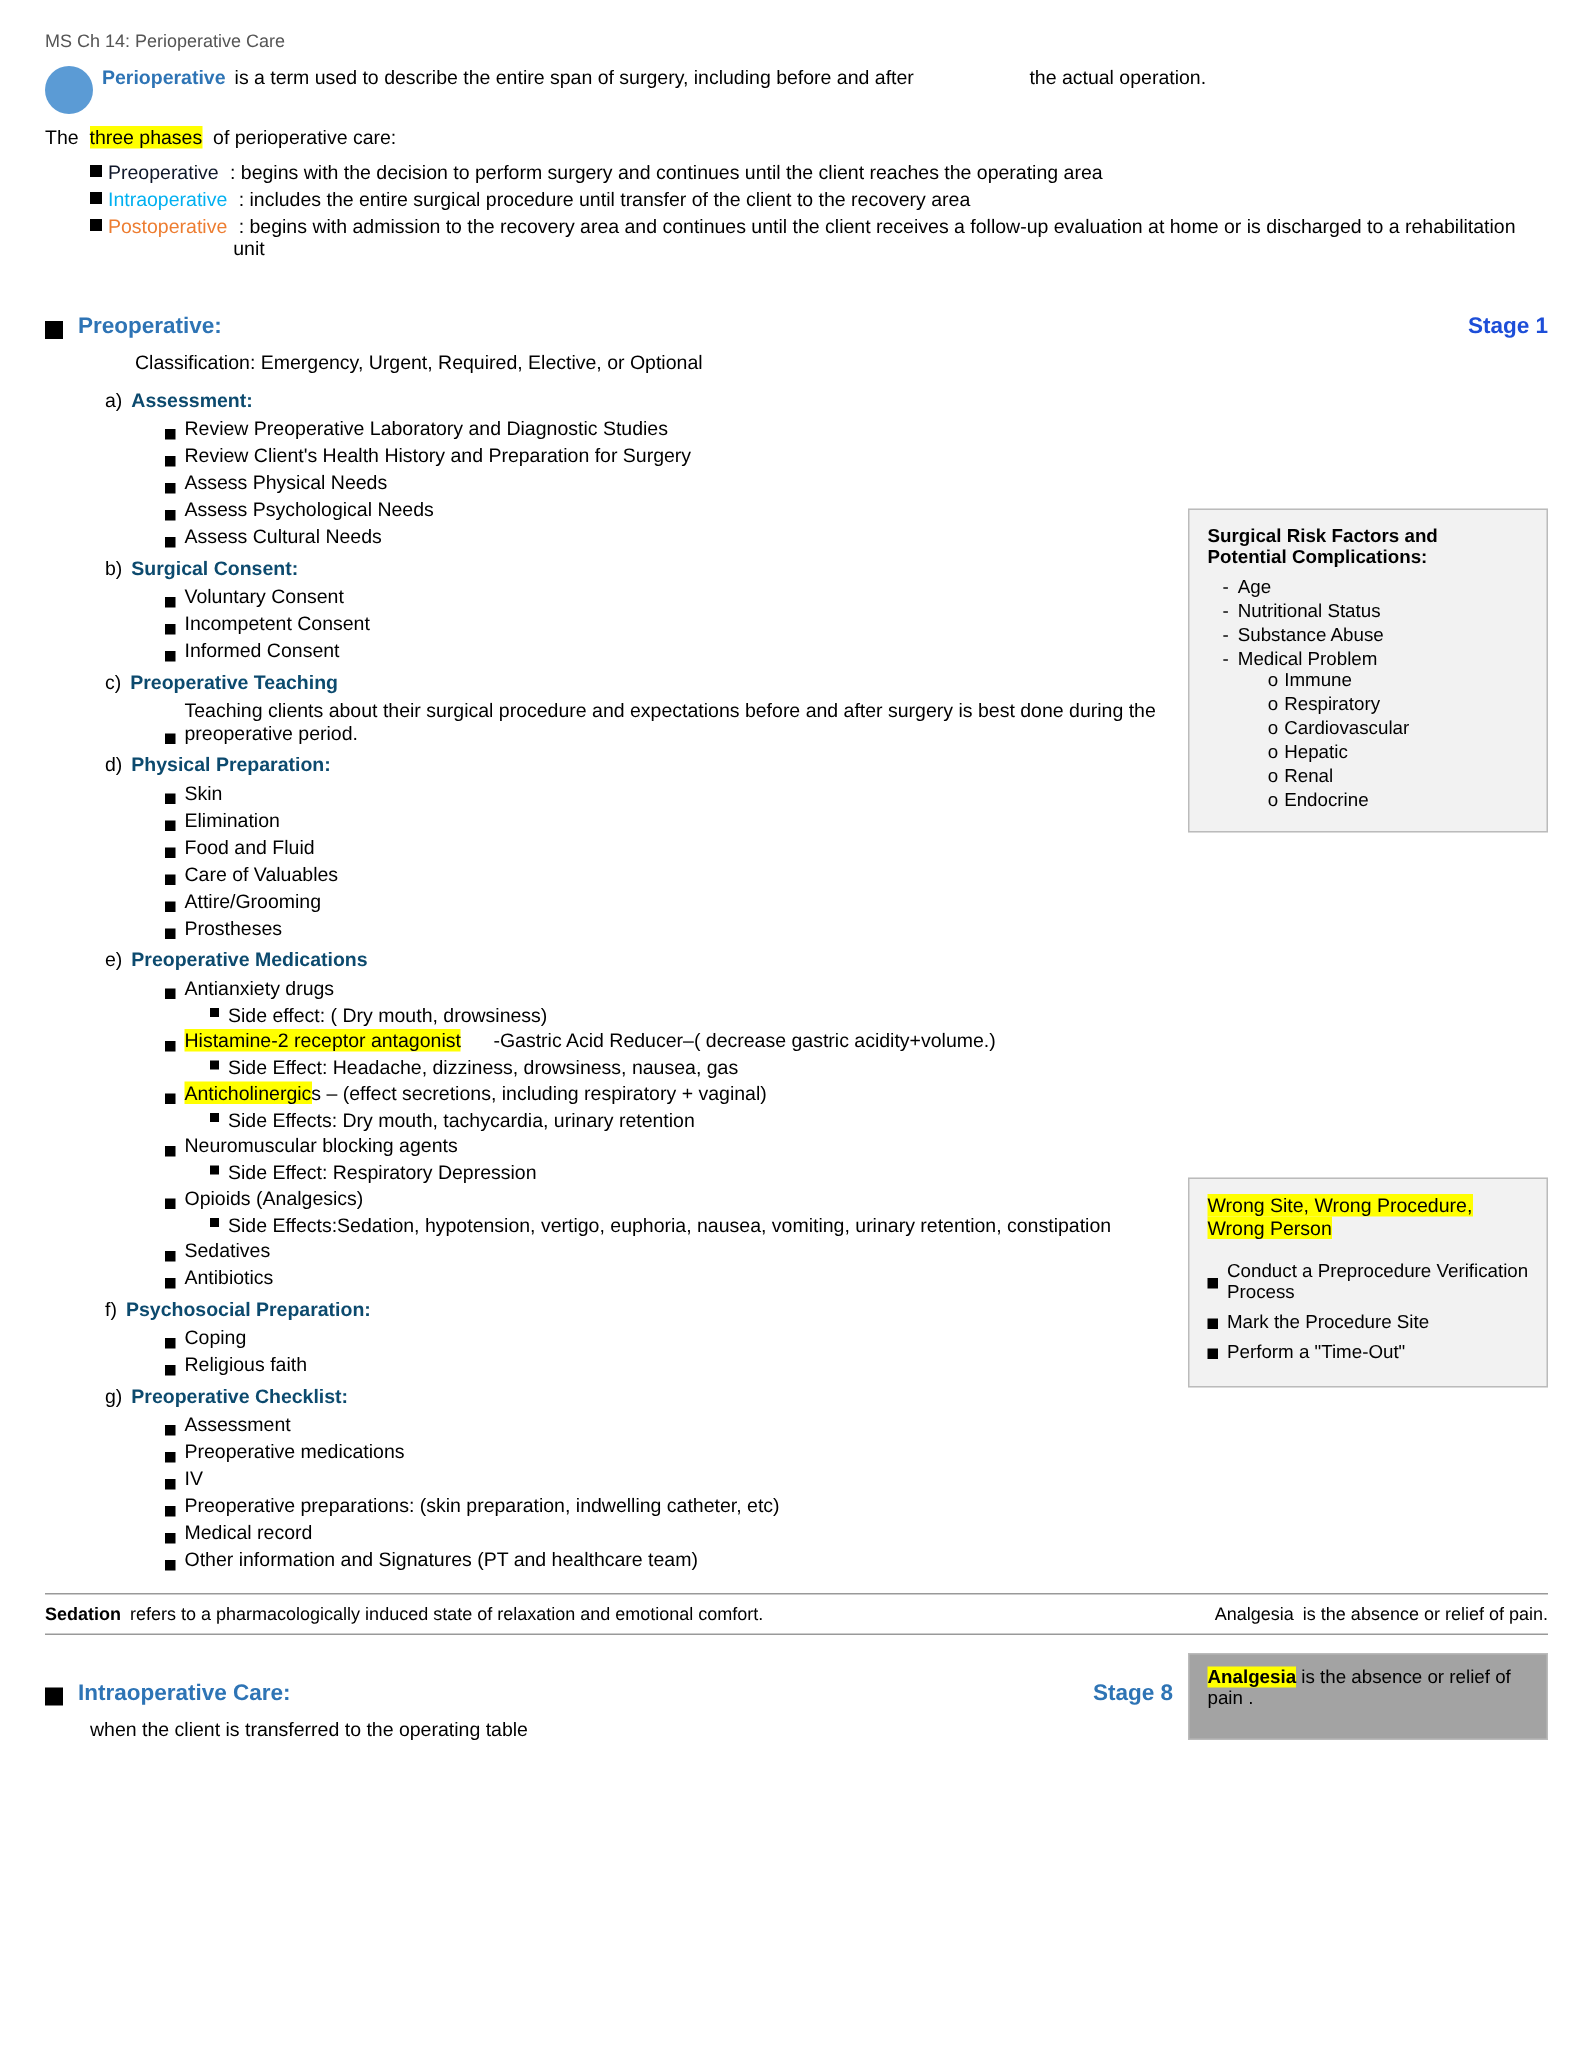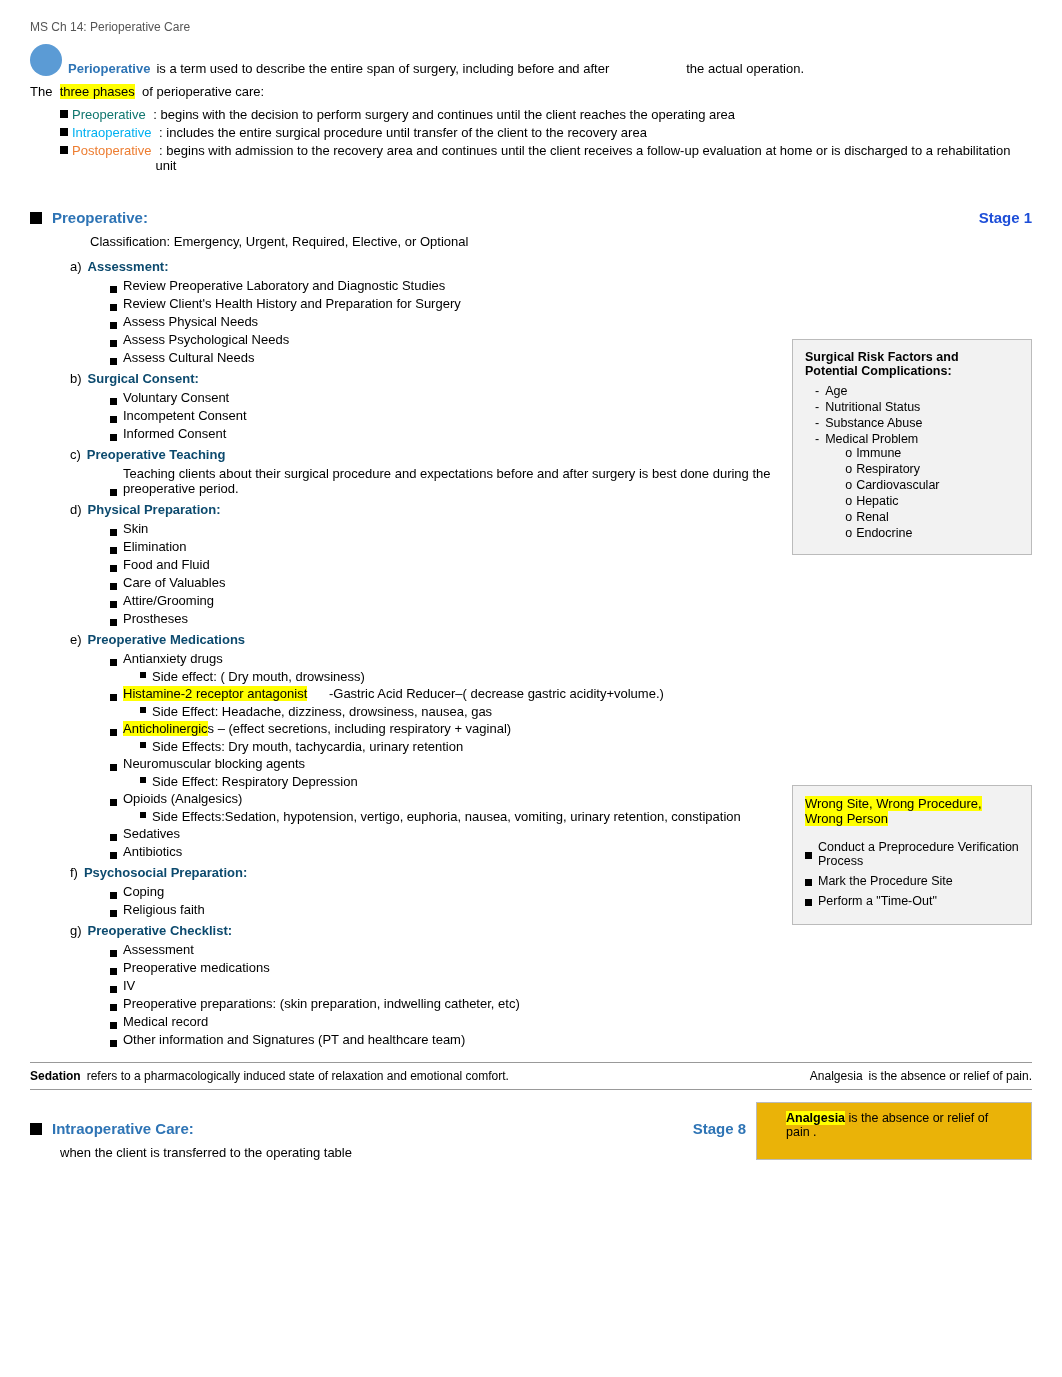--- a/index.html
+++ b/index.html
@@ -12,21 +12,21 @@
       min-height: 1377px;
       padding: 20px 30px;
     }
     .page-title {
       font-size: 12px;
       color: #555;
       margin-bottom: 10px;
     }
     .header-line {
       display: flex;
-      align-items: flex-end;
+      align-items: flex-start;
       gap: 6px;
       margin-bottom: 8px;
     }
     .blue-oval {
       background: #5b9bd5;
       border-radius: 50%;
       width: 32px;
       height: 32px;
       display: inline-block;
     }
@@ -51,27 +51,27 @@
       gap: 4px;
     }
     .bullet-sq {
       display: inline-block;
       width: 8px;
       height: 8px;
       background: #000;
       margin-top: 3px;
       flex-shrink: 0;
     }
-    .color-blue { color: #0f766e; }
+    .color-blue { color: #0f172a; }
     .color-teal { color: #00b0f0; }
     .color-orange { color: #ed7d31; }
 
     .section-header {
       display: flex;
-      align-items: center;
+      align-items: flex-end;
       gap: 10px;
       margin: 18px 0 8px 0;
     }
     .section-header .sq {
       width: 12px; height: 12px; background: #000; flex-shrink: 0;
     }
     .stage-label {
       color: #2e74b5;
       font-weight: bold;
       font-size: 15px;
@@ -160,24 +160,24 @@
       display: flex;
       align-items: center;
       gap: 6px;
       margin-bottom: 6px;
     }
     .wrong-site-item .sq {
       width: 7px; height: 7px; background: #000; margin-top: 3px; flex-shrink:0;
     }
     .analgesia-box {
       border: 1px solid #bbb;
-      background: #eab308;
-      padding: 8px 29px;
+      background: #a3a3a3;
+      padding: 8px 12px;
       font-size: 12.5px;
-      width: 276px;
+      width: 240px;
     }
     .analgesia-highlight {
       background: #ffff00;
       font-weight: bold;
     }
 
     .letter-label {
       margin-left: 40px;
       margin-bottom: 4px;
       display: flex;

